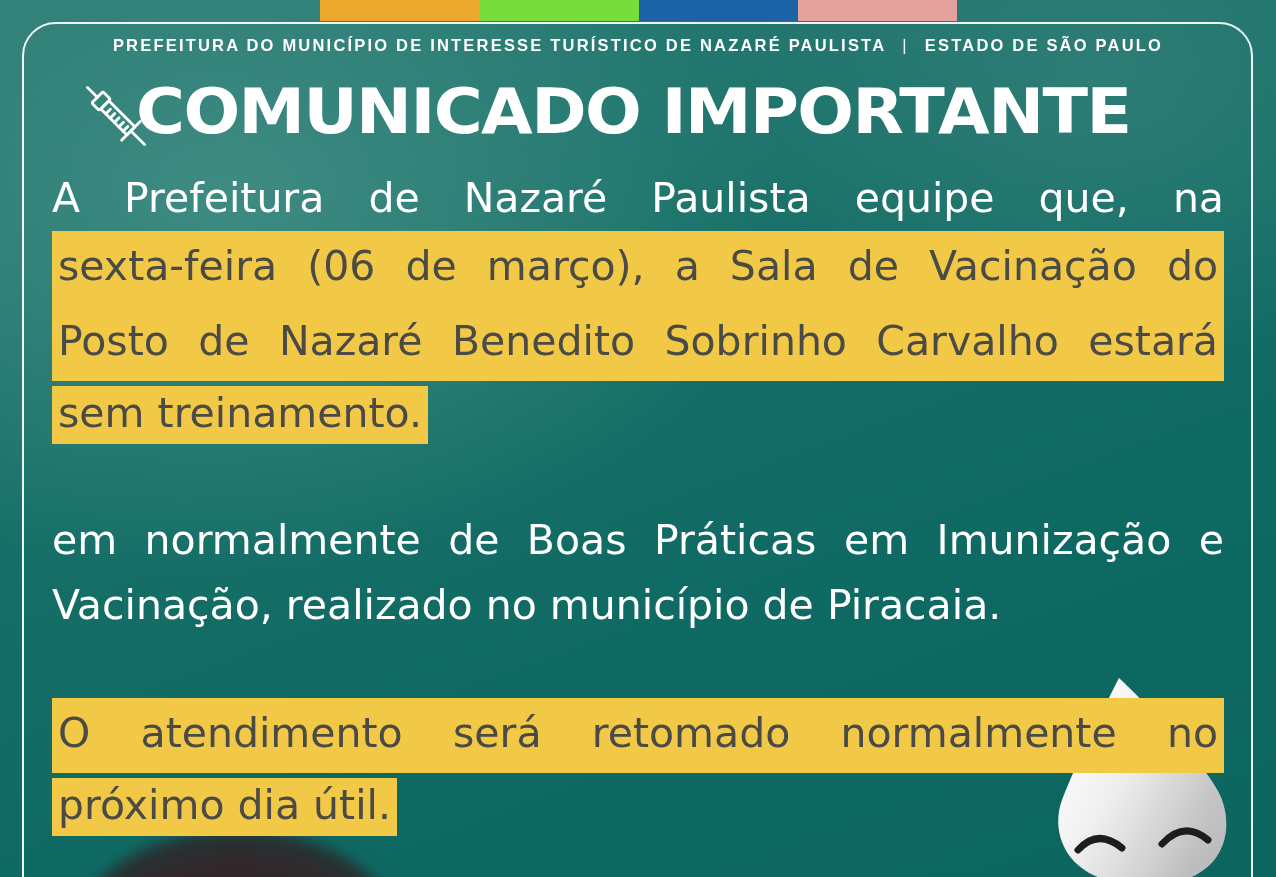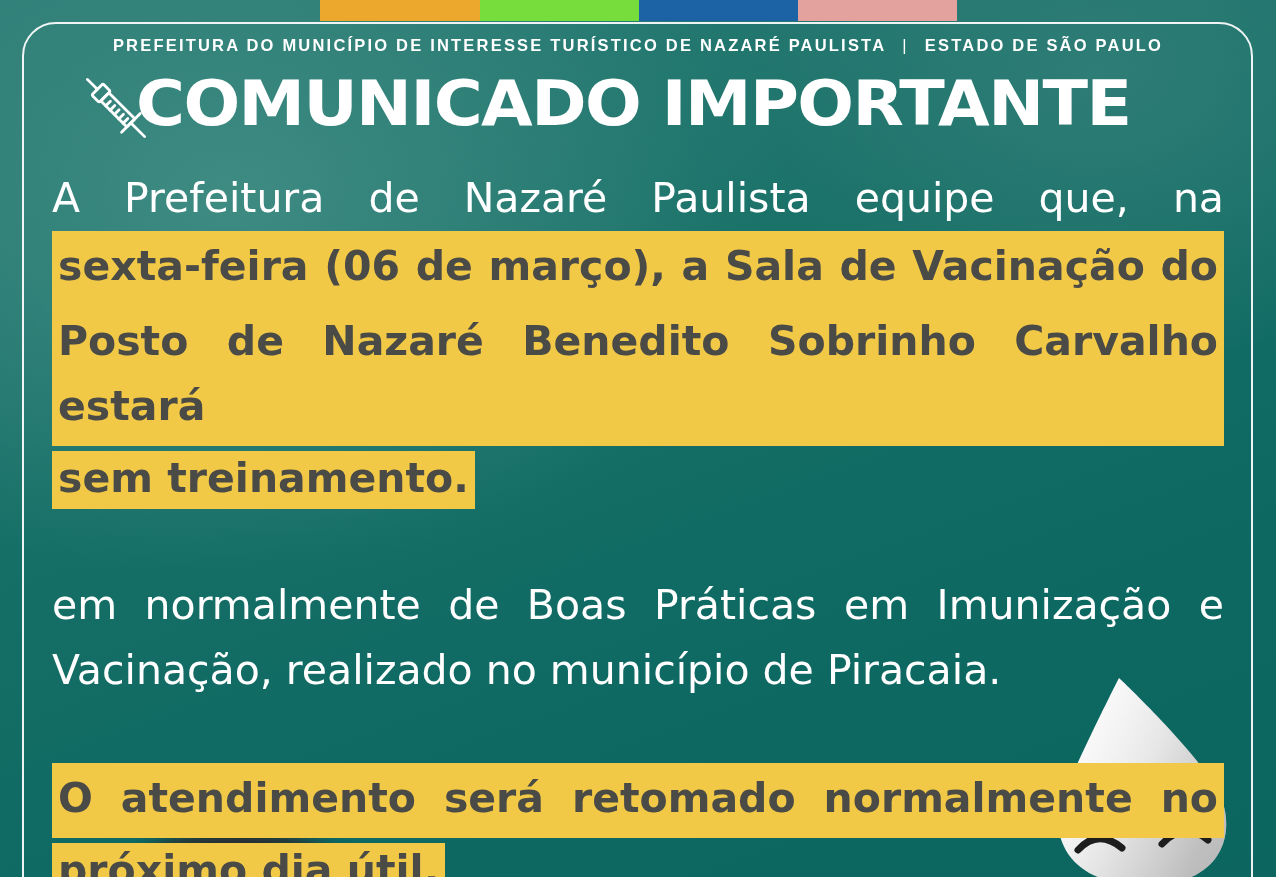--- a/index.html
+++ b/index.html
@@ -65,21 +65,21 @@
     letter-spacing: 2.2px;
     white-space: nowrap;
     z-index: 7;
     font-family: "Liberation Sans", sans-serif;
   }
   .eyebrow .sep { padding: 0 16px; font-weight: normal; }
 
   
   .title-row {
     position: absolute;
-    top: 68px;
+    top: 76px;
     left: 0;
     width: 1276px;
     height: 78px;
     z-index: 7;
     text-decoration: underline;
   }
   .syringe {
     position: absolute;
     left: 72px;
     top: -4px;
@@ -127,21 +127,20 @@
     text-align: justify;
     text-align-last: justify;
   }
   .line.hl {
     color: #4a4a47;
   }
   .line.hl > .ink {
     background: #f2c947;
     padding: 3px 6px 7px 6px;
     box-decoration-break: clone;
-    font-weight: bold;
     -webkit-box-decoration-break: clone;
   }
   .line > .ink { display: inline; }
 
   .line.justify > .ink {
     display: block;
   }
 
   .gap-1 { height: 62px; }
   .gap-2 { height: 60px; }

